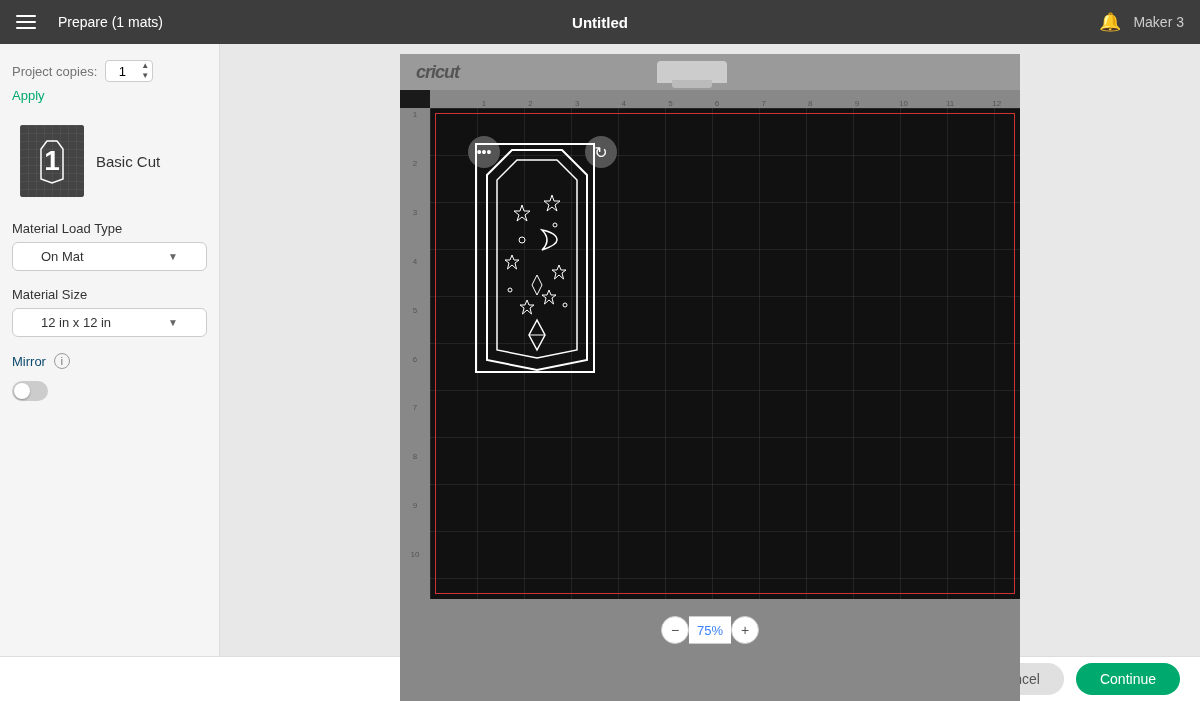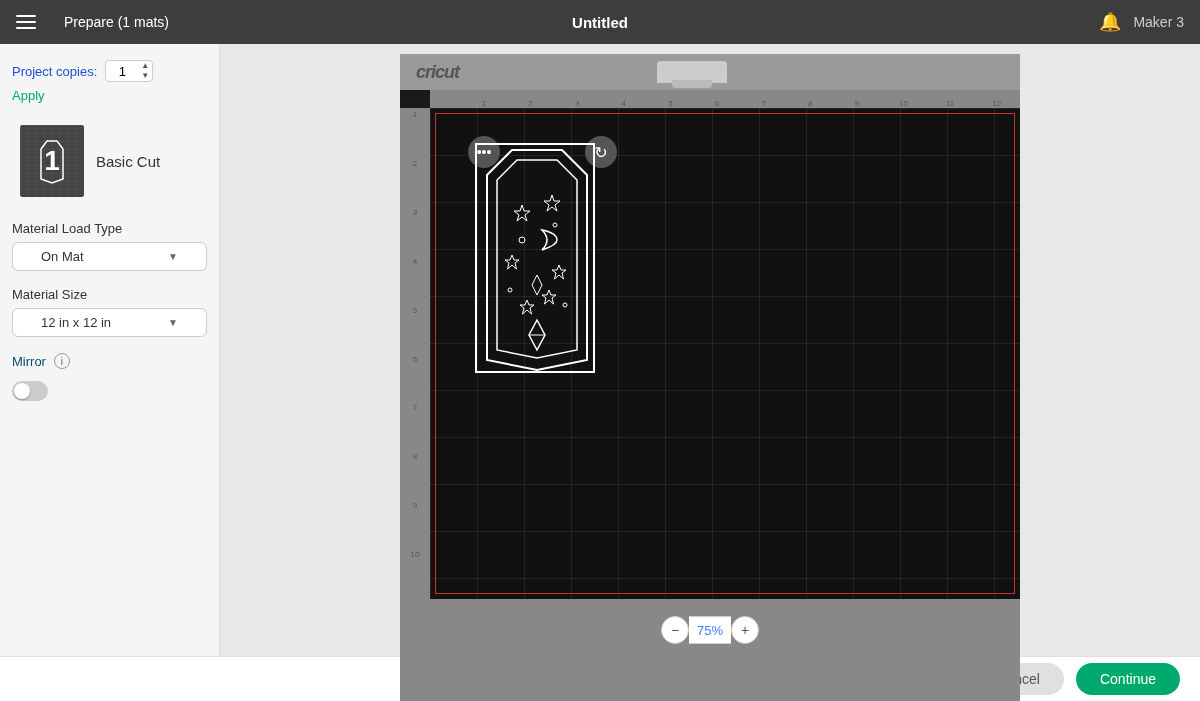--- a/index.html
+++ b/index.html
@@ -5,41 +5,41 @@
     * { box-sizing: border-box; margin: 0; padding: 0; }
     body { font-family: -apple-system, BlinkMacSystemFont, 'Segoe UI', sans-serif; background: #f0f0f0; width: 1200px; height: 701px; overflow: hidden; }
 
     
     .topbar {
       display: flex; align-items: center;
       background: #3d3d3d; color: white;
       height: 44px; padding: 0 16px;
       position: relative;
     }
-    .topbar-menu { display: flex; align-items: center; gap: 20px; cursor: pointer; }
+    .topbar-menu { display: flex; align-items: center; gap: 14px; cursor: pointer; }
     .topbar-title { position: absolute; left: 50%; transform: translateX(-50%); font-size: 15px; font-weight: 700; }
     .topbar-right { margin-left: auto; display: flex; align-items: center; gap: 12px; }
     .topbar-bell { font-size: 18px; cursor: pointer; }
     .topbar-device { font-size: 14px; color: #ccc; }
     .hamburger { display: flex; flex-direction: column; gap: 4px; cursor: pointer; }
     .hamburger span { display: block; width: 20px; height: 2px; background: white; border-radius: 1px; }
 
     
     .main-layout { display: flex; height: calc(701px - 44px - 45px); }
 
     
     .sidebar {
       width: 220px; background: #f5f5f5;
       border-right: 1px solid #ddd;
       padding: 16px 12px;
       flex-shrink: 0;
       overflow-y: auto;
     }
     .project-copies-row { display: flex; align-items: center; gap: 8px; margin-bottom: 4px; }
-    .project-copies-label { font-size: 13px; color: #1d4ed8; }
+    .project-copies-label { font-size: 13px; color: #737373; }
     .copies-input-wrapper { display: flex; align-items: center; border: 1px solid #ccc; border-radius: 4px; background: white; }
     .copies-input { width: 32px; text-align: center; border: none; outline: none; font-size: 13px; padding: 2px; background: transparent; }
     .copies-spinners { display: flex; flex-direction: column; }
     .copies-spinners button { border: none; background: none; cursor: pointer; font-size: 8px; padding: 1px 3px; color: #555; line-height: 1; }
     .apply-btn { display: block; color: #00aa6e; font-size: 13px; cursor: pointer; background: none; border: none; padding: 2px 0; margin-bottom: 12px; }
 
     
     .mat-item { display: flex; align-items: center; gap: 12px; margin-bottom: 16px; padding: 8px; background: #f5f5f5; }
     .mat-thumb {
       width: 64px; height: 72px; background: #555; border-radius: 3px;

